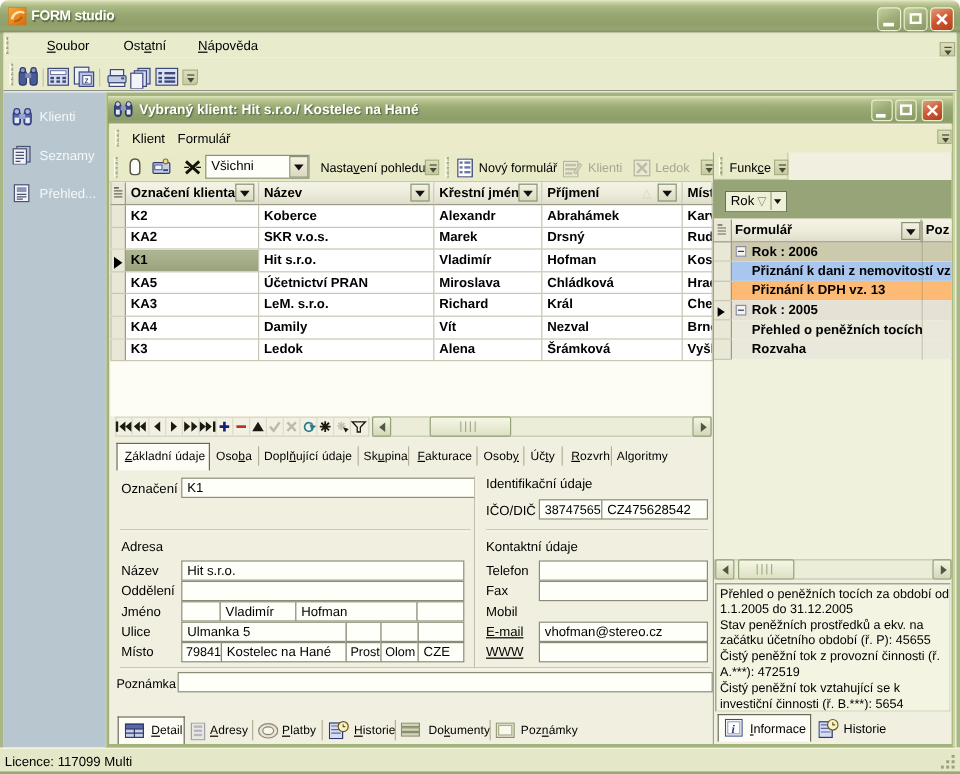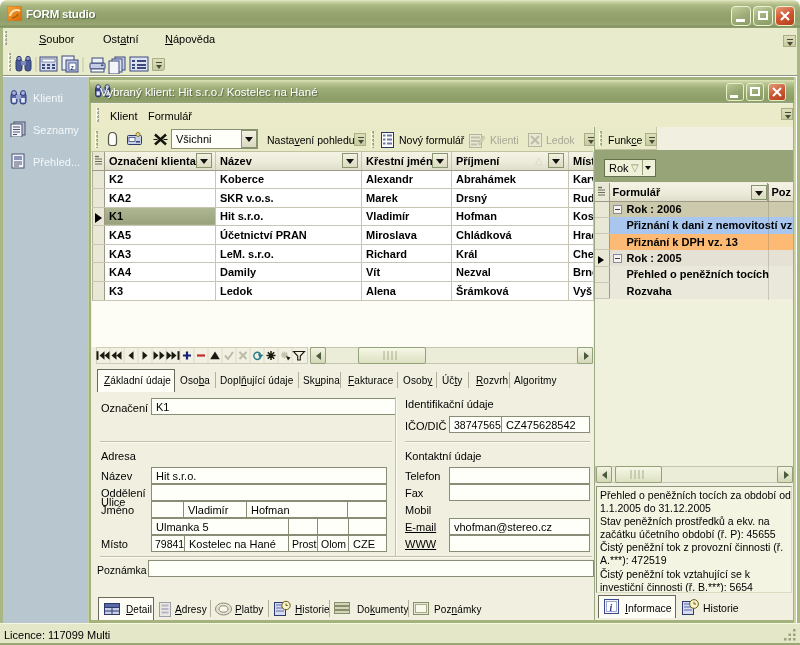--- a/index.html
+++ b/index.html
@@ -232,21 +232,21 @@
   <g fill="#3a4688" stroke="#1e2a5e" stroke-width="0.8">
     <rect x="0.5" y="2.5" width="5.5" height="10.5" rx="2.4"></rect>
         <rect x="9.5" y="2.5" width="5.5" height="10.5" rx="2.4"></rect>
     <rect x="5.5" y="4.5" width="4.5" height="3.5" fill="#8c98c8" stroke="none"></rect>
     <circle cx="3.2" cy="2.8" r="2.1" fill="#c8d0e8"></circle>
         <circle cx="12.2" cy="2.8" r="2.1" fill="#c8d0e8"></circle>
     <rect x="1.6" y="7.4" width="3.2" height="4" fill="#e8ecf8" stroke="none"></rect>
         <rect x="10.6" y="7.4" width="3.2" height="4" fill="#e8ecf8" stroke="none"></rect>
   </g>
 </svg>
-<div class="a" style="left:100px;top:86px;color:#fff;font-weight:normal;font-size:11.5px;text-shadow:1px 1px 1px #55653e">Vybraný klient: Hit s.r.o./ Kostelec na Hané</div>
+<div class="a" style="left:116px;top:86px;color:#fff;font-weight:bold;font-size:11.5px;text-shadow:1px 1px 1px #55653e">Vybraný klient: Hit s.r.o./ Kostelec na Hané</div>
 <div class="a icapbtn" style="left:726px">
       <div class="a" style="left:3px;top:11px;width:8px;height:3px;background:#fff"></div>
     </div>
 <div class="a icapbtn" style="left:746px">
       <div class="a" style="left:3px;top:3px;width:10px;height:9px;border:2px solid #fff"></div>
     </div>
 <div class="a icapbtn" id="iclose" style="left:768px">
   <svg width="16" height="16">
         <path d="M4 4 L12 12 M12 4 L4 12" stroke="#fff" stroke-width="2"></path>
       </svg>
@@ -493,21 +493,21 @@
 <div class="a" style="left:101px;top:450px">Adresa</div>
 <div class="a lbl" style="left:101px;top:470px">Název</div>
 <div class="a fld" style="left:151px;top:467px;width:236px">Hit s.r.o.</div>
 <div class="a lbl" style="left:101px;top:487px">Oddělení</div>
 <div class="a fld" style="left:151px;top:484px;width:236px"></div>
 <div class="a lbl" style="left:101px;top:504px">Jméno</div>
 <div class="a fld" style="left:151px;top:501px;width:33px"></div>
 <div class="a fld" style="left:183px;top:501px;width:64px">Vladimír</div>
 <div class="a fld" style="left:246px;top:501px;width:102px">Hofman</div>
 <div class="a fld" style="left:347px;top:501px;width:40px"></div>
-<div class="a lbl" style="left:101px;top:496px">Ulice</div>
+<div class="a lbl" style="left:101px;top:521px">Ulice</div>
 <div class="a fld" style="left:151px;top:518px;width:138px">Ulmanka 5</div>
 <div class="a fld" style="left:288px;top:518px;width:30px"></div>
 <div class="a fld" style="left:317px;top:518px;width:32px"></div>
 <div class="a fld" style="left:348px;top:518px;width:39px"></div>
 <div class="a lbl" style="left:101px;top:538px">Místo</div>
 <div class="a fld" style="left:151px;top:535px;width:34px;font-size:10.5px;padding-left:3px">79841</div>
 <div class="a fld" style="left:184px;top:535px;width:105px">Kostelec na Hané</div>
 <div class="a fld" style="left:288px;top:535px;width:30px;font-size:10.5px;padding-left:3px">Prost</div>
 <div class="a fld" style="left:317px;top:535px;width:32px;font-size:10.5px;padding-left:3px">Olom</div>
 <div class="a fld" style="left:348px;top:535px;width:39px">CZE</div>

